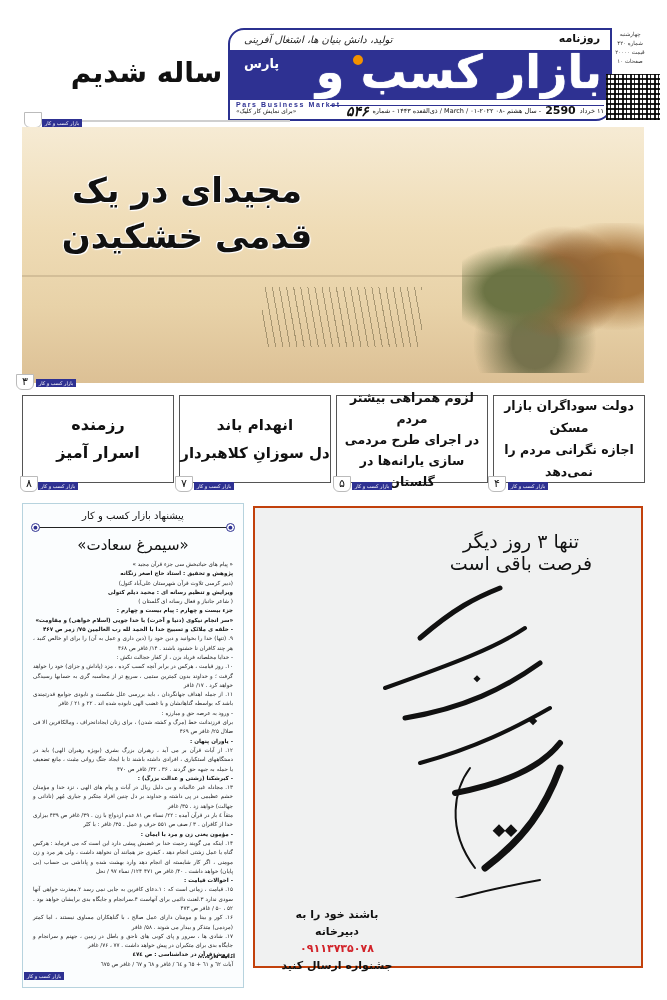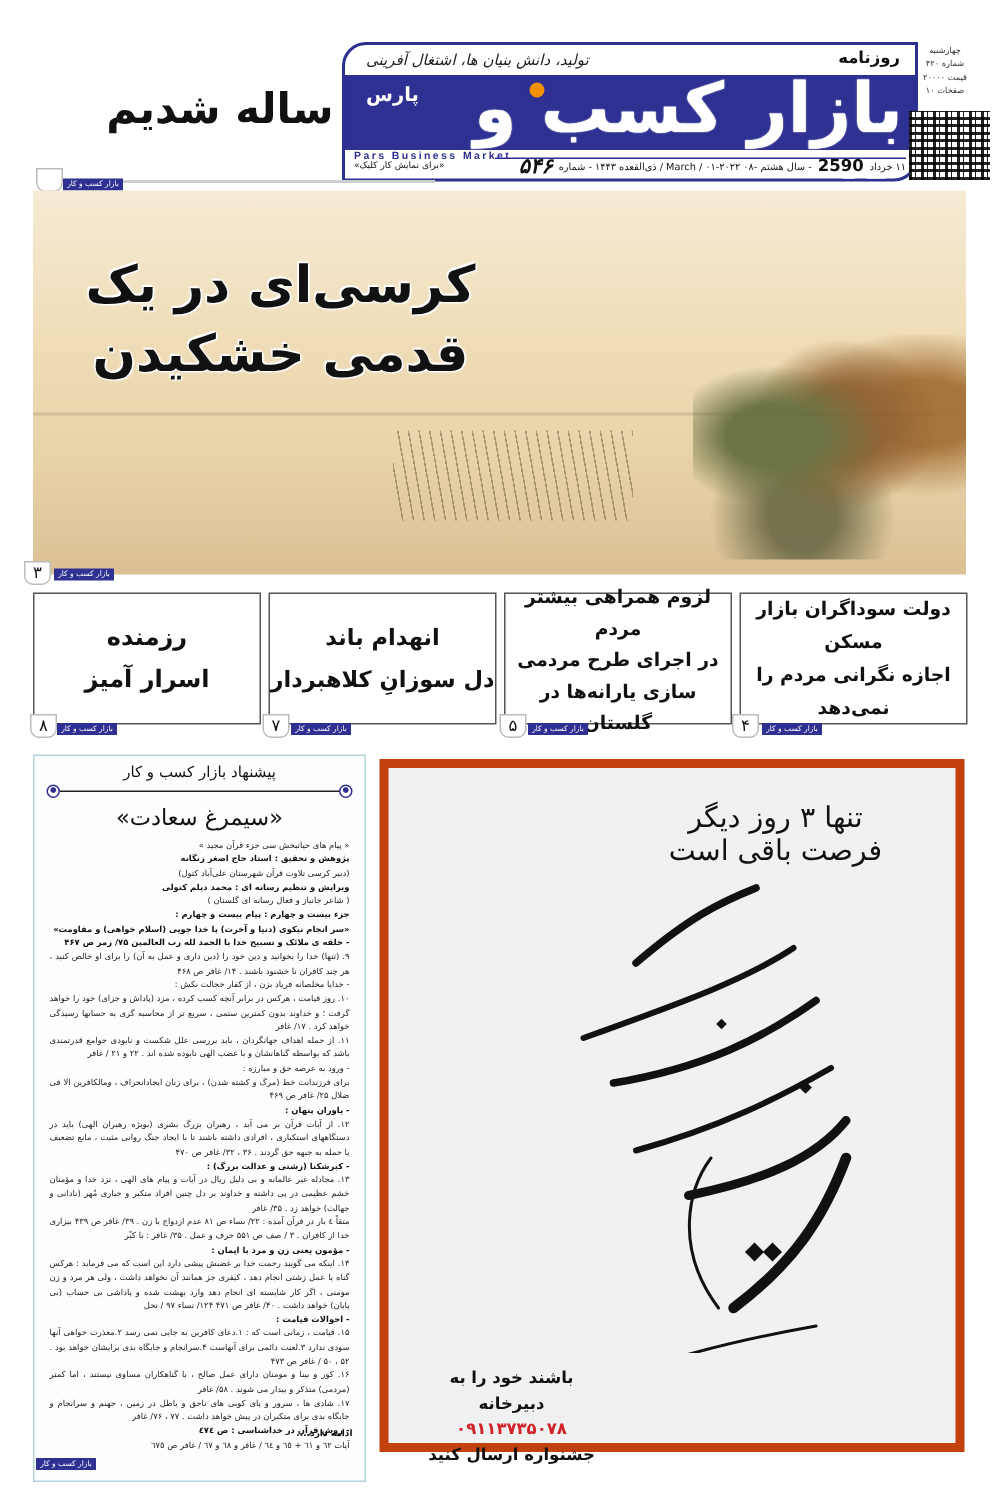--- a/index.html
+++ b/index.html
@@ -132,21 +132,21 @@
     padding: 6px 10px 0 10px; font-size: 5.6px; line-height: 9.3px; color: #222; text-align: justify;
   }
   .article .body .b { font-weight: bold; color: #111; }
   .article .more {
     position: absolute; right: 8px; bottom: 28px; font-size: 6px; font-weight: bold;
   }
 
   
   .ad {
     position: absolute; left: 253px; top: 506px; width: 390px; height: 462px;
-    background: #f0f1f1; border: 6px solid #c2410c; direction: rtl;
+    background: #f0f1f1; border: 2px solid #c2410c; direction: rtl;
   }
   .ad .urgency {
     position: absolute; right: 40px; top: 22px; width: 160px; text-align: center;
     font-size: 19px; line-height: 22px; color: #111;
   }
   .ad .calligraphy {
     position: absolute; left: 70px; top: 60px; width: 260px; height: 330px;
   }
   .cta-box { position: absolute; left: 22px; top: 398px; width: 120px; text-align: center; }
   .cta-box .l1, .cta-box .l3 { font-weight: bold; font-size: 11px; color: #111; line-height: 17px; }
@@ -185,21 +185,21 @@
 
 <div class="sep-line" style="left:30px; top:120px; width:260px;"></div>
 <div class="page-tab" style="left:24px; top:112px;"></div>
 <div class="brand-chip" style="left:42px; top:119px;">بازار کسب و کار</div>
 
 <div class="hero">
   <div class="horizon"></div>
   <div class="reeds"></div>
   <div class="reeds2"></div>
   <div class="hero-title">
-    <div>کرسی‌ای در یک</div>
+    <div>مجید‌ای در یک</div>
     <div>قدمی خشکیدن</div>
   </div>
 </div>
 <div class="page-tab" style="left:16px; top:374px;">۳</div>
 <div class="brand-chip" style="left:36px; top:379px;">بازار کسب و کار</div>
 
 <div class="teaser" style="left:493px; font-size:12.5px; line-height:22px;">
   <div>
     <span>دولت سوداگران بازار مسکن</span>
     <span>اجازه نگرانی مردم را</span>

